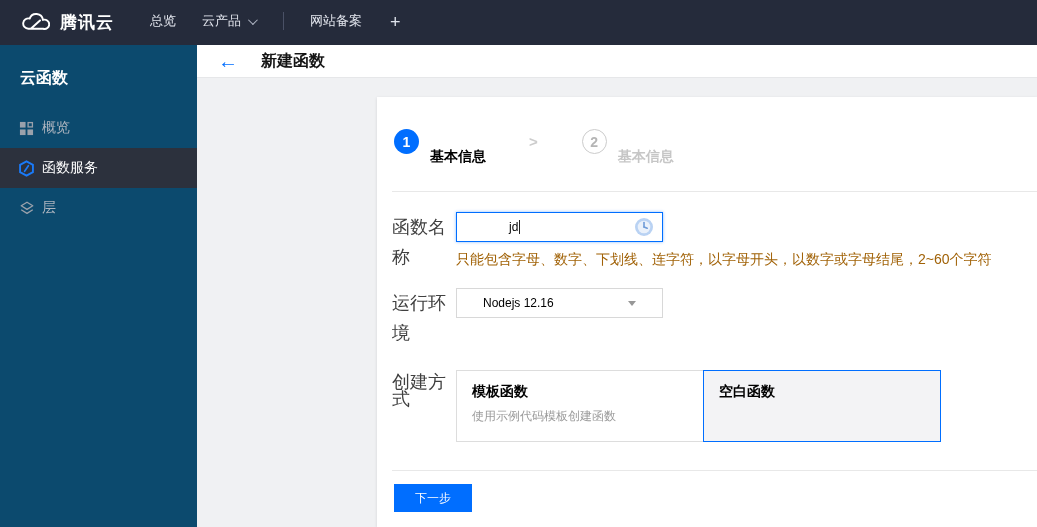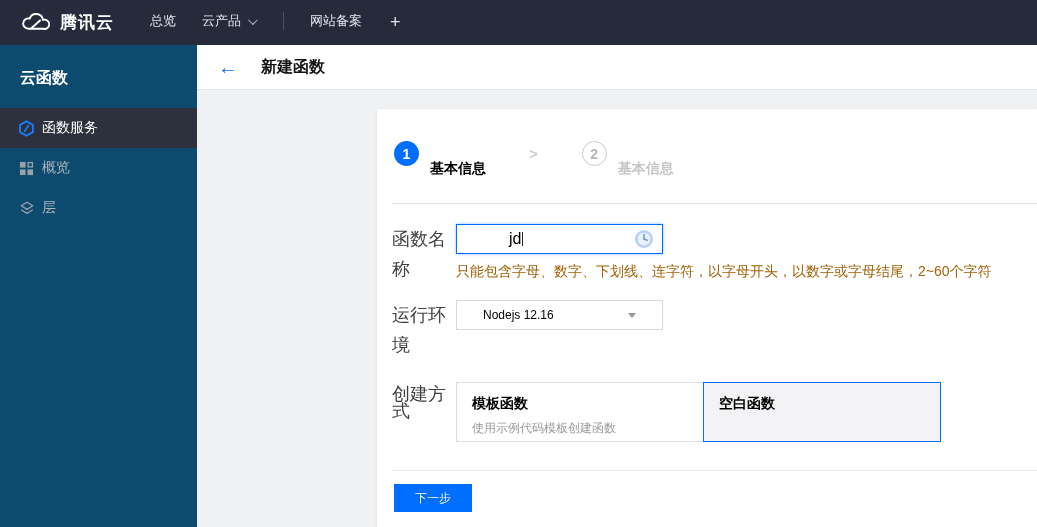--- a/index.html
+++ b/index.html
@@ -51,31 +51,31 @@
   
   .form { padding:20px 15px 28px 15px; }
   .form-row { display:flex; align-items:flex-start; }
   .form-label { width:64px; flex-shrink:0; font-size:18px; color:#404040; }
   .row-name .form-label, .row-runtime .form-label { line-height:30px; }
   .row-name { margin-bottom:16px; }
   .row-runtime { margin-bottom:22px; }
   .row-method .form-label { line-height:17px; margin-top:4px; }
 
   .text-input { width:207px; height:30px; border:1px solid #006eff; box-shadow:0 0 3px rgba(0,110,255,.45); background:#fff; display:flex; align-items:center; padding:0 8px; cursor:text; }
-  .input-value { font-size:16px; color:#000;padding-left:44px; }
+  .input-value { font-size:12px; color:#000;padding-left:44px; }
   .text-cursor { display:inline-block; width:1px; height:14px; background:#222; margin-left:1px; }
   .clock-wrap { margin-left:auto; display:flex; align-items:center; }
   .help-text { font-size:14px; color:#a16207; margin-top:9px; }
 
   .select-box { width:207px; height:30px; border:1px solid #d8d8d8; background:#fff; display:flex; align-items:center; padding:0 26px; cursor:pointer; }
   .select-value { font-size:12px; color:#000; }
   .caret-down { margin-left:auto; width:0; height:0; border-left:4px solid transparent; border-right:4px solid transparent; border-top:5px solid #979797; }
 
   .method-cards { display:flex; }
-  .method-card { width:248px; height:60px; border:1px solid #dddddd; background:#ffffff; padding:12px 15px; cursor:pointer; }
+  .method-card { width:248px; height:72px; border:1px solid #dddddd; background:#ffffff; padding:12px 15px; cursor:pointer; }
   .method-card.selected { width:238px; border:1px solid #006eff; background:#f3f3f5; margin-left:-1px; }
   .mc-title { font-size:14px; font-weight:bold; color:#000; }
   .mc-desc { font-size:12px; color:#9b9b9b; margin-top:7px; }
 
   
   .card-footer { padding:13px 15px 15px 17px; }
   .next-btn { width:78px; height:28px; background:#006eff; color:#ffffff; border:none; font-size:12px; font-family:inherit; cursor:pointer; }
 </style>
 </head>
 <body>
@@ -106,40 +106,40 @@
         </a>
       <a class="plus-btn">+</a>
     </nav>
   </header>
 
   <div class="body-wrap">
 
     <aside class="sidebar">
       <div class="side-title">云函数</div>
 
-      <div class="side-item selected">
-        <span class="s-icon">
-          <svg width="17" height="17" viewBox="0 0 18 18">
-            <polygon points="9,1.5 15.8,5.2 15.8,12.8 9,16.5 2.2,12.8 2.2,5.2" fill="none" stroke="#1a7af8" stroke-width="2"></polygon>
-            <line x1="11" y1="6" x2="7" y2="12" stroke="#1a7af8" stroke-width="1.8" stroke-linecap="round"></line>
-          </svg>
-        </span>
-        <span>函数服务</span>
-      </div>
-
       <div class="side-item">
         <span class="s-icon">
           <svg width="15" height="15" viewBox="0 0 16 16">
             <rect x="1" y="1" width="6" height="6" fill="#9aa1ab"></rect>
             <rect x="9.7" y="1.7" width="4.6" height="4.6" fill="none" stroke="#9aa1ab" stroke-width="1.4"></rect>
             <rect x="1" y="9" width="6" height="6" fill="#9aa1ab"></rect>
             <rect x="9" y="9" width="6" height="6" fill="#9aa1ab"></rect>
           </svg>
         </span>
         <span>概览</span>
+      </div>
+
+      <div class="side-item selected">
+        <span class="s-icon">
+          <svg width="17" height="17" viewBox="0 0 18 18">
+            <polygon points="9,1.5 15.8,5.2 15.8,12.8 9,16.5 2.2,12.8 2.2,5.2" fill="none" stroke="#1a7af8" stroke-width="2"></polygon>
+            <line x1="11" y1="6" x2="7" y2="12" stroke="#1a7af8" stroke-width="1.8" stroke-linecap="round"></line>
+          </svg>
+        </span>
+        <span>函数服务</span>
       </div>
 
       <div class="side-item">
         <span class="s-icon">
           <svg width="16" height="16" viewBox="0 0 18 18">
             <polygon points="9,2.5 15.5,6.5 9,10.5 2.5,6.5" fill="none" stroke="#9aa1ab" stroke-width="1.5" stroke-linejoin="round"></polygon>
             <polyline points="2.5,11 9,15 15.5,11" fill="none" stroke="#9aa1ab" stroke-width="1.5" stroke-linejoin="round"></polyline>
           </svg>
         </span>
         <span>层</span>

